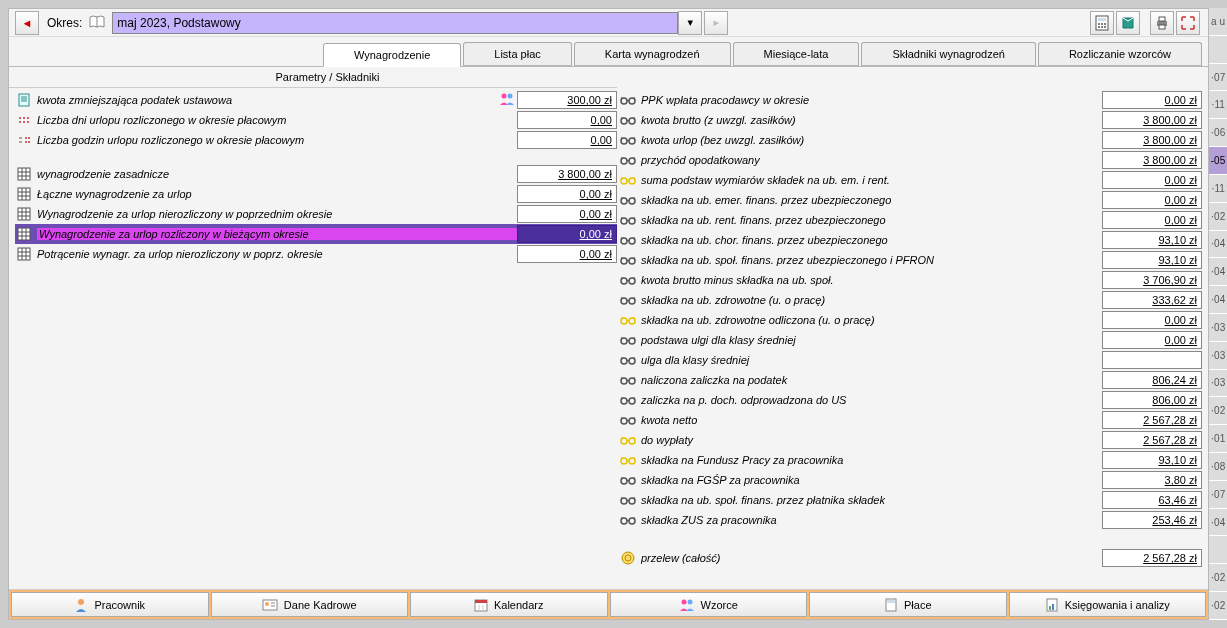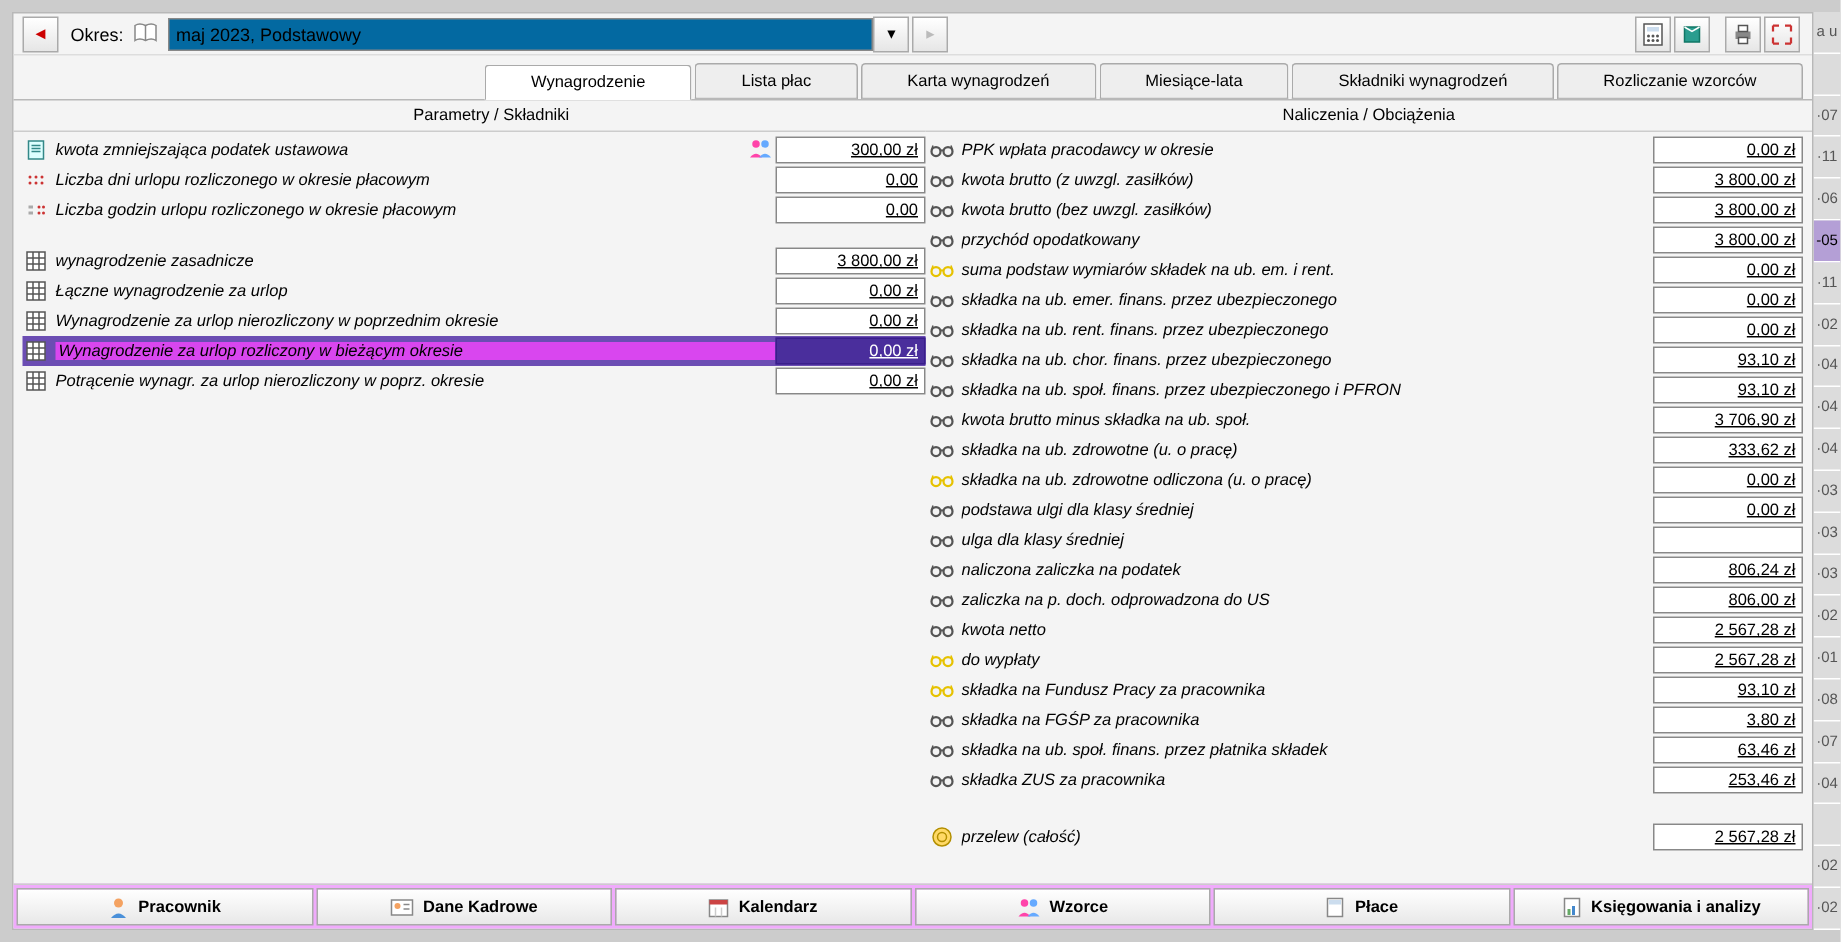--- a/index.html
+++ b/index.html
@@ -4,41 +4,41 @@
 <style>
 * { box-sizing: border-box; font-family: Tahoma, sans-serif; }
 body { margin: 0; background: #cccccc; font-size: 11px; }
 .container { width: 1227px; height: 628px; position: relative; }
 .frame { position: absolute; left: 8px; top: 8px; right: 18px; bottom: 8px; background: #f4f4f4; border: 1px solid #b8b8b8; }
 .toolbar { height: 28px; display: flex; align-items: center; padding: 3px 6px; border-bottom: 1px solid #ddd; }
 .btn { height: 24px; border: 1px solid #aaa; background: linear-gradient(#fff,#e6e6e6); display: inline-flex; align-items: center; justify-content: center; font-size: 11px; cursor: pointer; }
 .btn-sq { width: 24px; margin-right: 2px; }
 .period-label { margin-left: 6px; margin-right: 6px; font-size: 12px; }
 .book-icon { width: 20px; height: 18px; display: inline-block; margin-right: 4px; }
-.period-input { height: 22px; width: 470px; border: 1px solid #888; padding: 0 4px; font-size: 12px; background: #0369a1; }
+.period-input { height: 22px; width: 566px; border: 1px solid #888; padding: 0 4px; font-size: 12px; background: #c4b5fd; }
 .spacer { flex: 1; }
 .navtabs { display: flex; justify-content: flex-end; padding: 0 6px; gap: 2px; border-bottom: 1px solid #b8b8b8; height: 26px; align-items: flex-end; margin-top: 4px; }
 .tab { height: 24px; padding: 0 30px; border: 1px solid #aaaaaa; border-bottom: 1px solid #b8b8b8; background: #eeeeee; display: flex; align-items: center; font-size: 11px; cursor: pointer; border-radius: 3px 3px 0 0; }
 .tab.active { background: #fff; border-bottom: 1px solid #fff; position: relative; top: 1px; }
 .cols { display: flex; }
 .colhdr { flex: 1; text-align: center; padding: 4px 0; font-size: 11px; border-bottom: 1px solid #ccc; }
 .work { display: flex; padding: 2px 6px 4px 6px; height: 510px; }
 .left, .right { display: flex; flex-direction: column; gap: 0; }
 .left { width: 602px; }
 .right { flex: 1; margin-left: 2px; }
 .row { display: flex; align-items: center; height: 20px; }
 .row .icon { width: 18px; height: 16px; display: inline-flex; align-items: center; justify-content: center; margin-right: 4px; flex-shrink: 0; }
 .row .label { flex: 1; font-style: italic; font-size: 11px; white-space: nowrap; overflow: hidden; }
 .row .extra { width: 16px; height: 16px; margin-right: 2px; }
 .row .val { width: 100px; height: 18px; border: 1px solid #888; background: #fff; text-align: right; padding: 0 4px; font-size: 11px; display: flex; align-items: center; justify-content: flex-end; text-decoration: underline; }
 .row.selected { background: #6b4db3; }
 .row.selected .label { color: #000; background: #d946ef; padding-left: 2px; }
 .row.selected .val { background: #4a2e9c; color: #fff; border-color: #3a1e8c; }
 .gap { height: 14px; }
-.bottom-nav { position: absolute; left: 0; right: 0; bottom: 0; height: 30px; display: flex; gap: 2px; padding: 2px; background: #f0abfc; border-top: 1px solid #ccc; font-weight: bold; }
+.bottom-nav { position: absolute; left: 0; right: 0; bottom: 0; height: 30px; display: flex; gap: 2px; padding: 2px; background: #fdba74; border-top: 1px solid #ccc; }
 .bottom-nav .bbtn { flex: 1; border: 1px solid #aaa; background: linear-gradient(#fff,#e8e8e8); display: flex; align-items: center; justify-content: center; gap: 6px; font-size: 11px; cursor: pointer; }
 .sidecol { position: absolute; right: 0; top: 8px; width: 18px; bottom: 8px; background: #dcdcdc; font-size: 10px; display: flex; flex-direction: column; }
 .sidecol div { height: 36px; display: flex; align-items: center; justify-content: center; border-bottom: 1px solid #fff; color: #555; }
 .sidecol div.sel { background: #b49fd6; color: #000; }
 svg { display: block; }
 </style>
 </head>
 <body>
 
 <div class="container">
@@ -119,21 +119,20 @@
         <div class="tab active">Wynagrodzenie</div>
         <div class="tab">Lista płac</div>
         <div class="tab">Karta wynagrodzeń</div>
         <div class="tab">Miesiące-lata</div>
         <div class="tab">Składniki wynagrodzeń</div>
         <div class="tab">Rozliczanie wzorców</div>
       </div>
 
     <div class="cols">
       <div class="colhdr" style="flex:0 0 608px;padding-left:29px;">Parametry / Składniki</div>
-      <div class="colhdr">Naliczenia / Obciążenia</div>
     </div>
 
     <div class="work">
       <div class="left" id="leftpanel">
           <div class="row">
             <span class="icon">
               <svg width="14" height="14" viewBox="0 0 14 14">
                 <rect x="2" y="1" width="10" height="12" fill="#dff" stroke="#388"></rect>
                 <line x1="4" y1="4" x2="10" y2="4" stroke="#388"></line>
                 <line x1="4" y1="6" x2="10" y2="6" stroke="#388"></line>
@@ -276,21 +275,21 @@
           <div class="row">
             <span class="icon">
               <svg width="16" height="12" viewBox="0 0 16 12">
                 <circle cx="4" cy="7" r="3" fill="none" stroke="#555" stroke-width="1.5"></circle>
                 <circle cx="12" cy="7" r="3" fill="none" stroke="#555" stroke-width="1.5"></circle>
                 <path d="M7 7 Q8 5 9 7" fill="none" stroke="#555"></path>
                 <line x1="1" y1="6" x2="2" y2="3" stroke="#555"></line>
                 <line x1="15" y1="6" x2="14" y2="3" stroke="#555"></line>
               </svg>
             </span>
-            <span class="label">kwota brutto (bez uwzgl. zasiłków)</span>
+            <span class="label">kwota urlop (bez uwzgl. zasiłków)</span>
             <span class="val">3 800,00 zł</span>
           </div>
           <div class="row">
             <span class="icon">
               <svg width="16" height="12" viewBox="0 0 16 12">
                 <circle cx="4" cy="7" r="3" fill="none" stroke="#555" stroke-width="1.5"></circle>
                 <circle cx="12" cy="7" r="3" fill="none" stroke="#555" stroke-width="1.5"></circle>
                 <path d="M7 7 Q8 5 9 7" fill="none" stroke="#555"></path>
                 <line x1="1" y1="6" x2="2" y2="3" stroke="#555"></line>
                 <line x1="15" y1="6" x2="14" y2="3" stroke="#555"></line>

